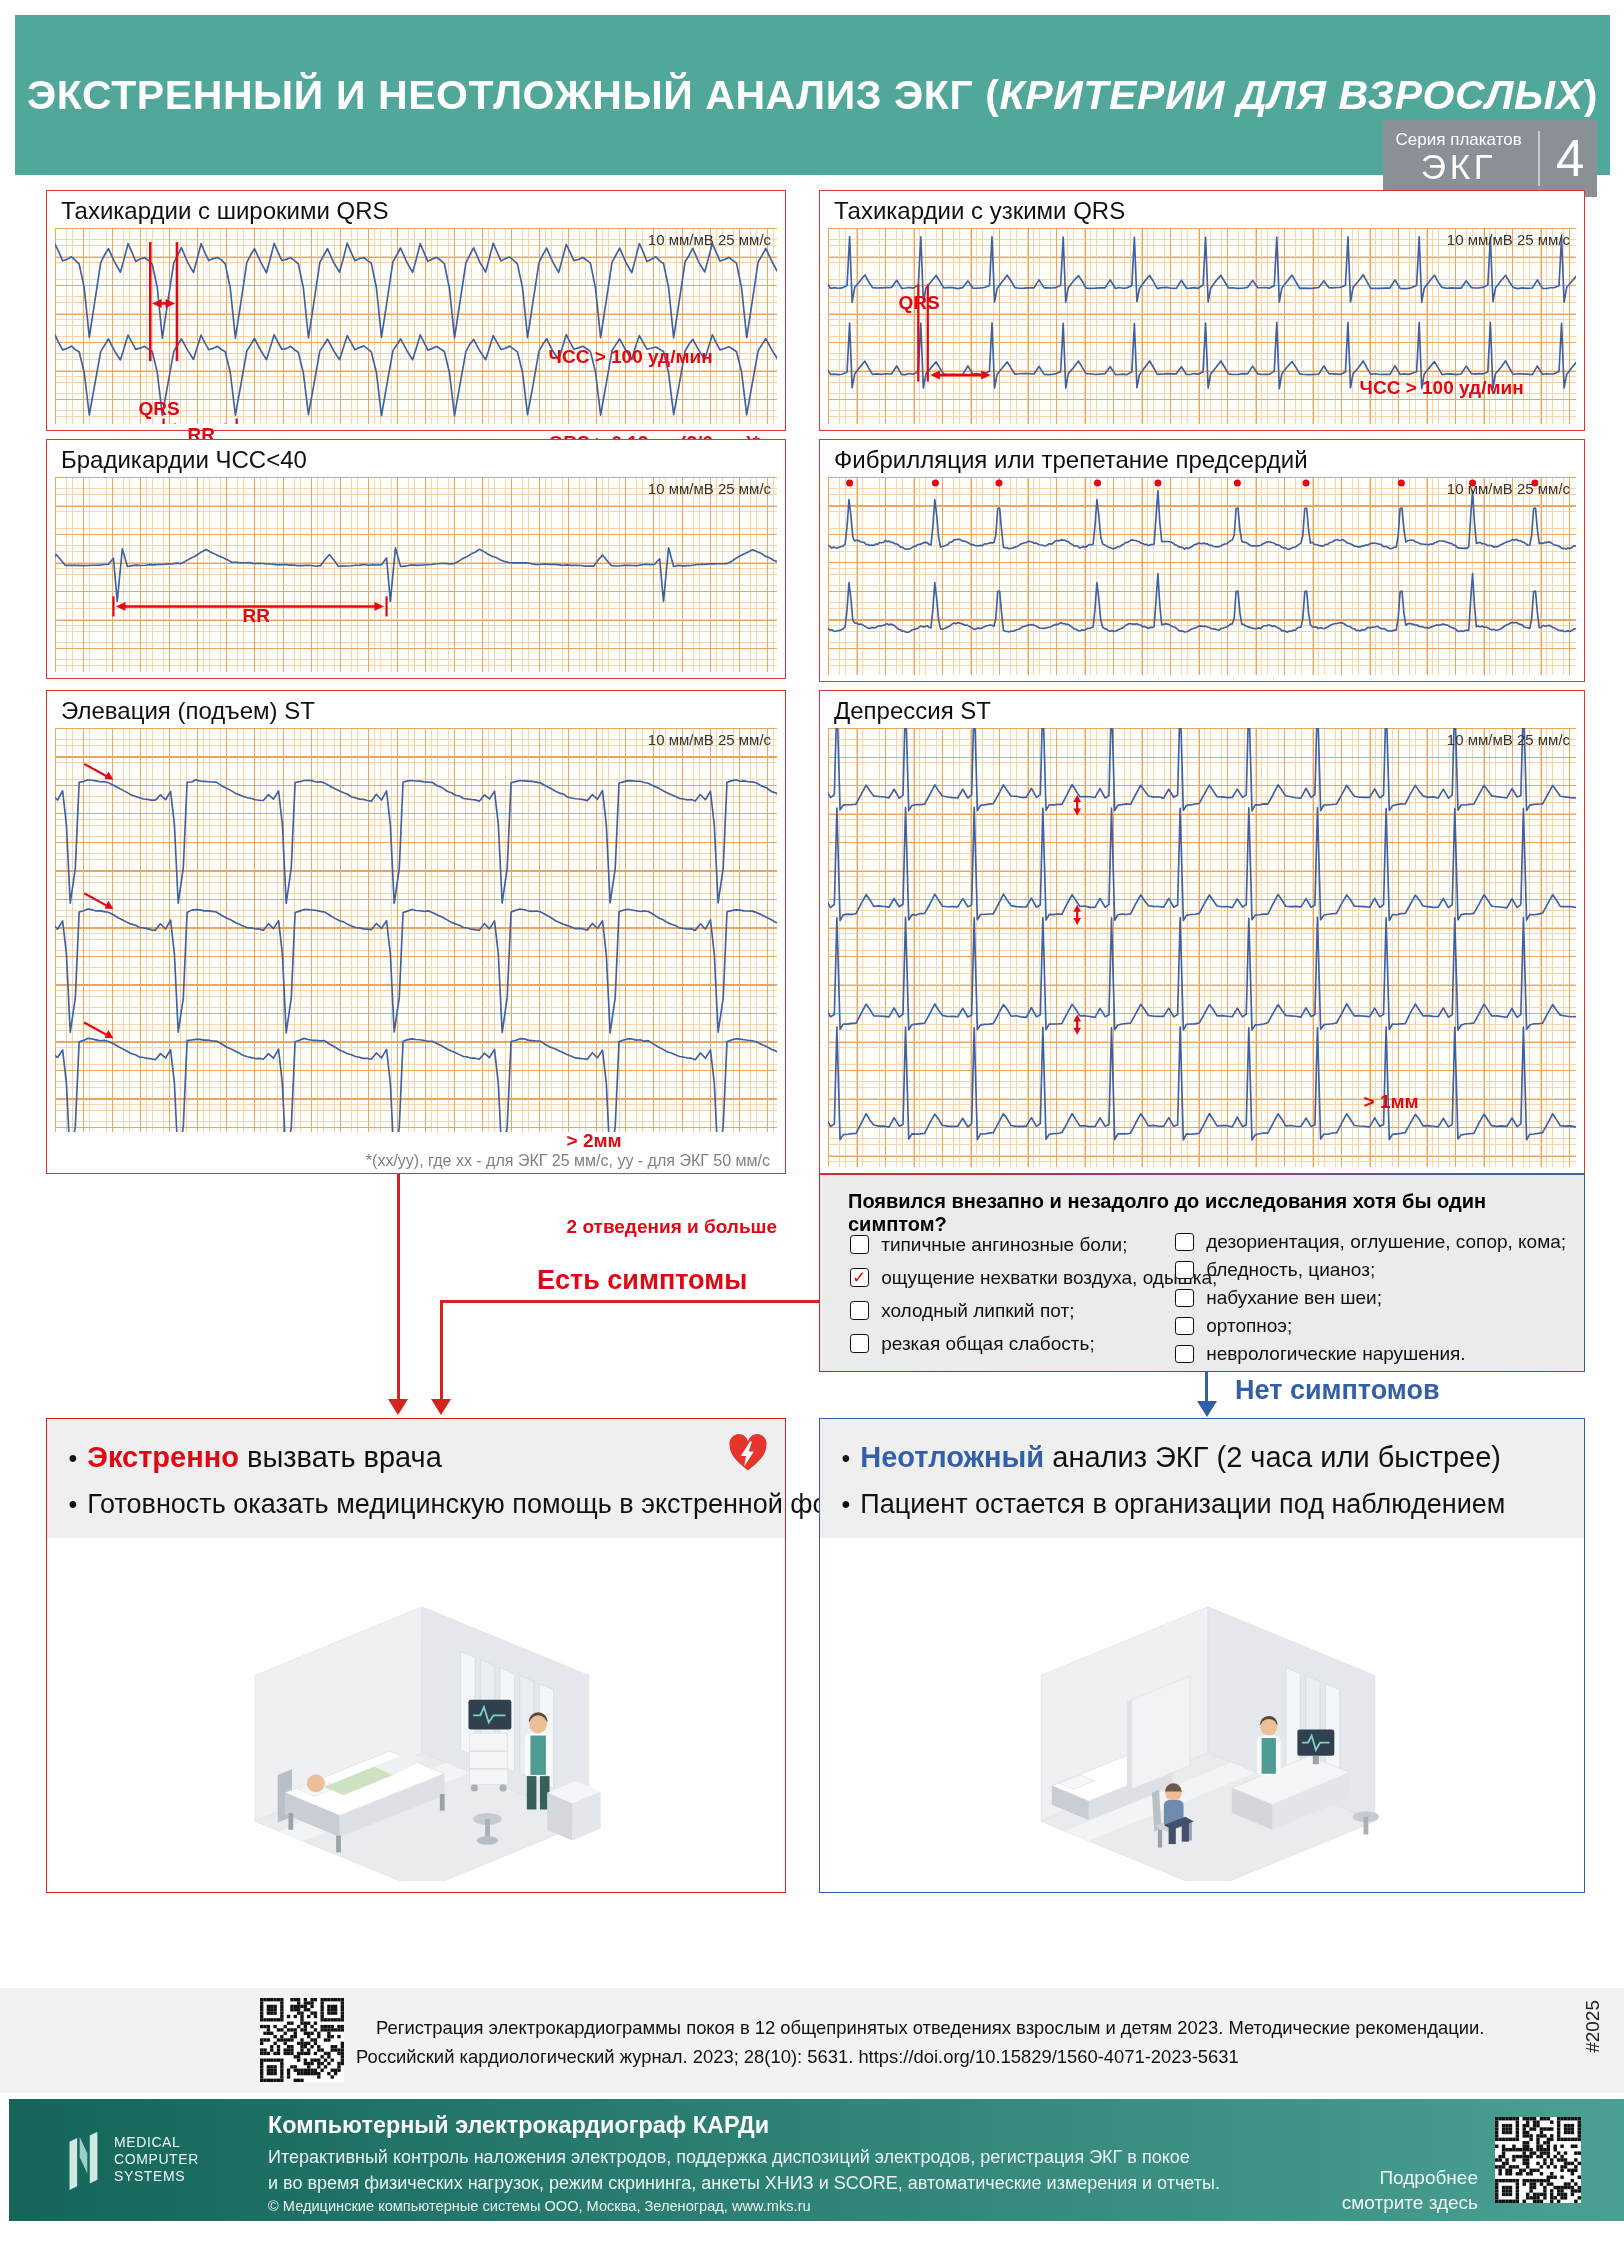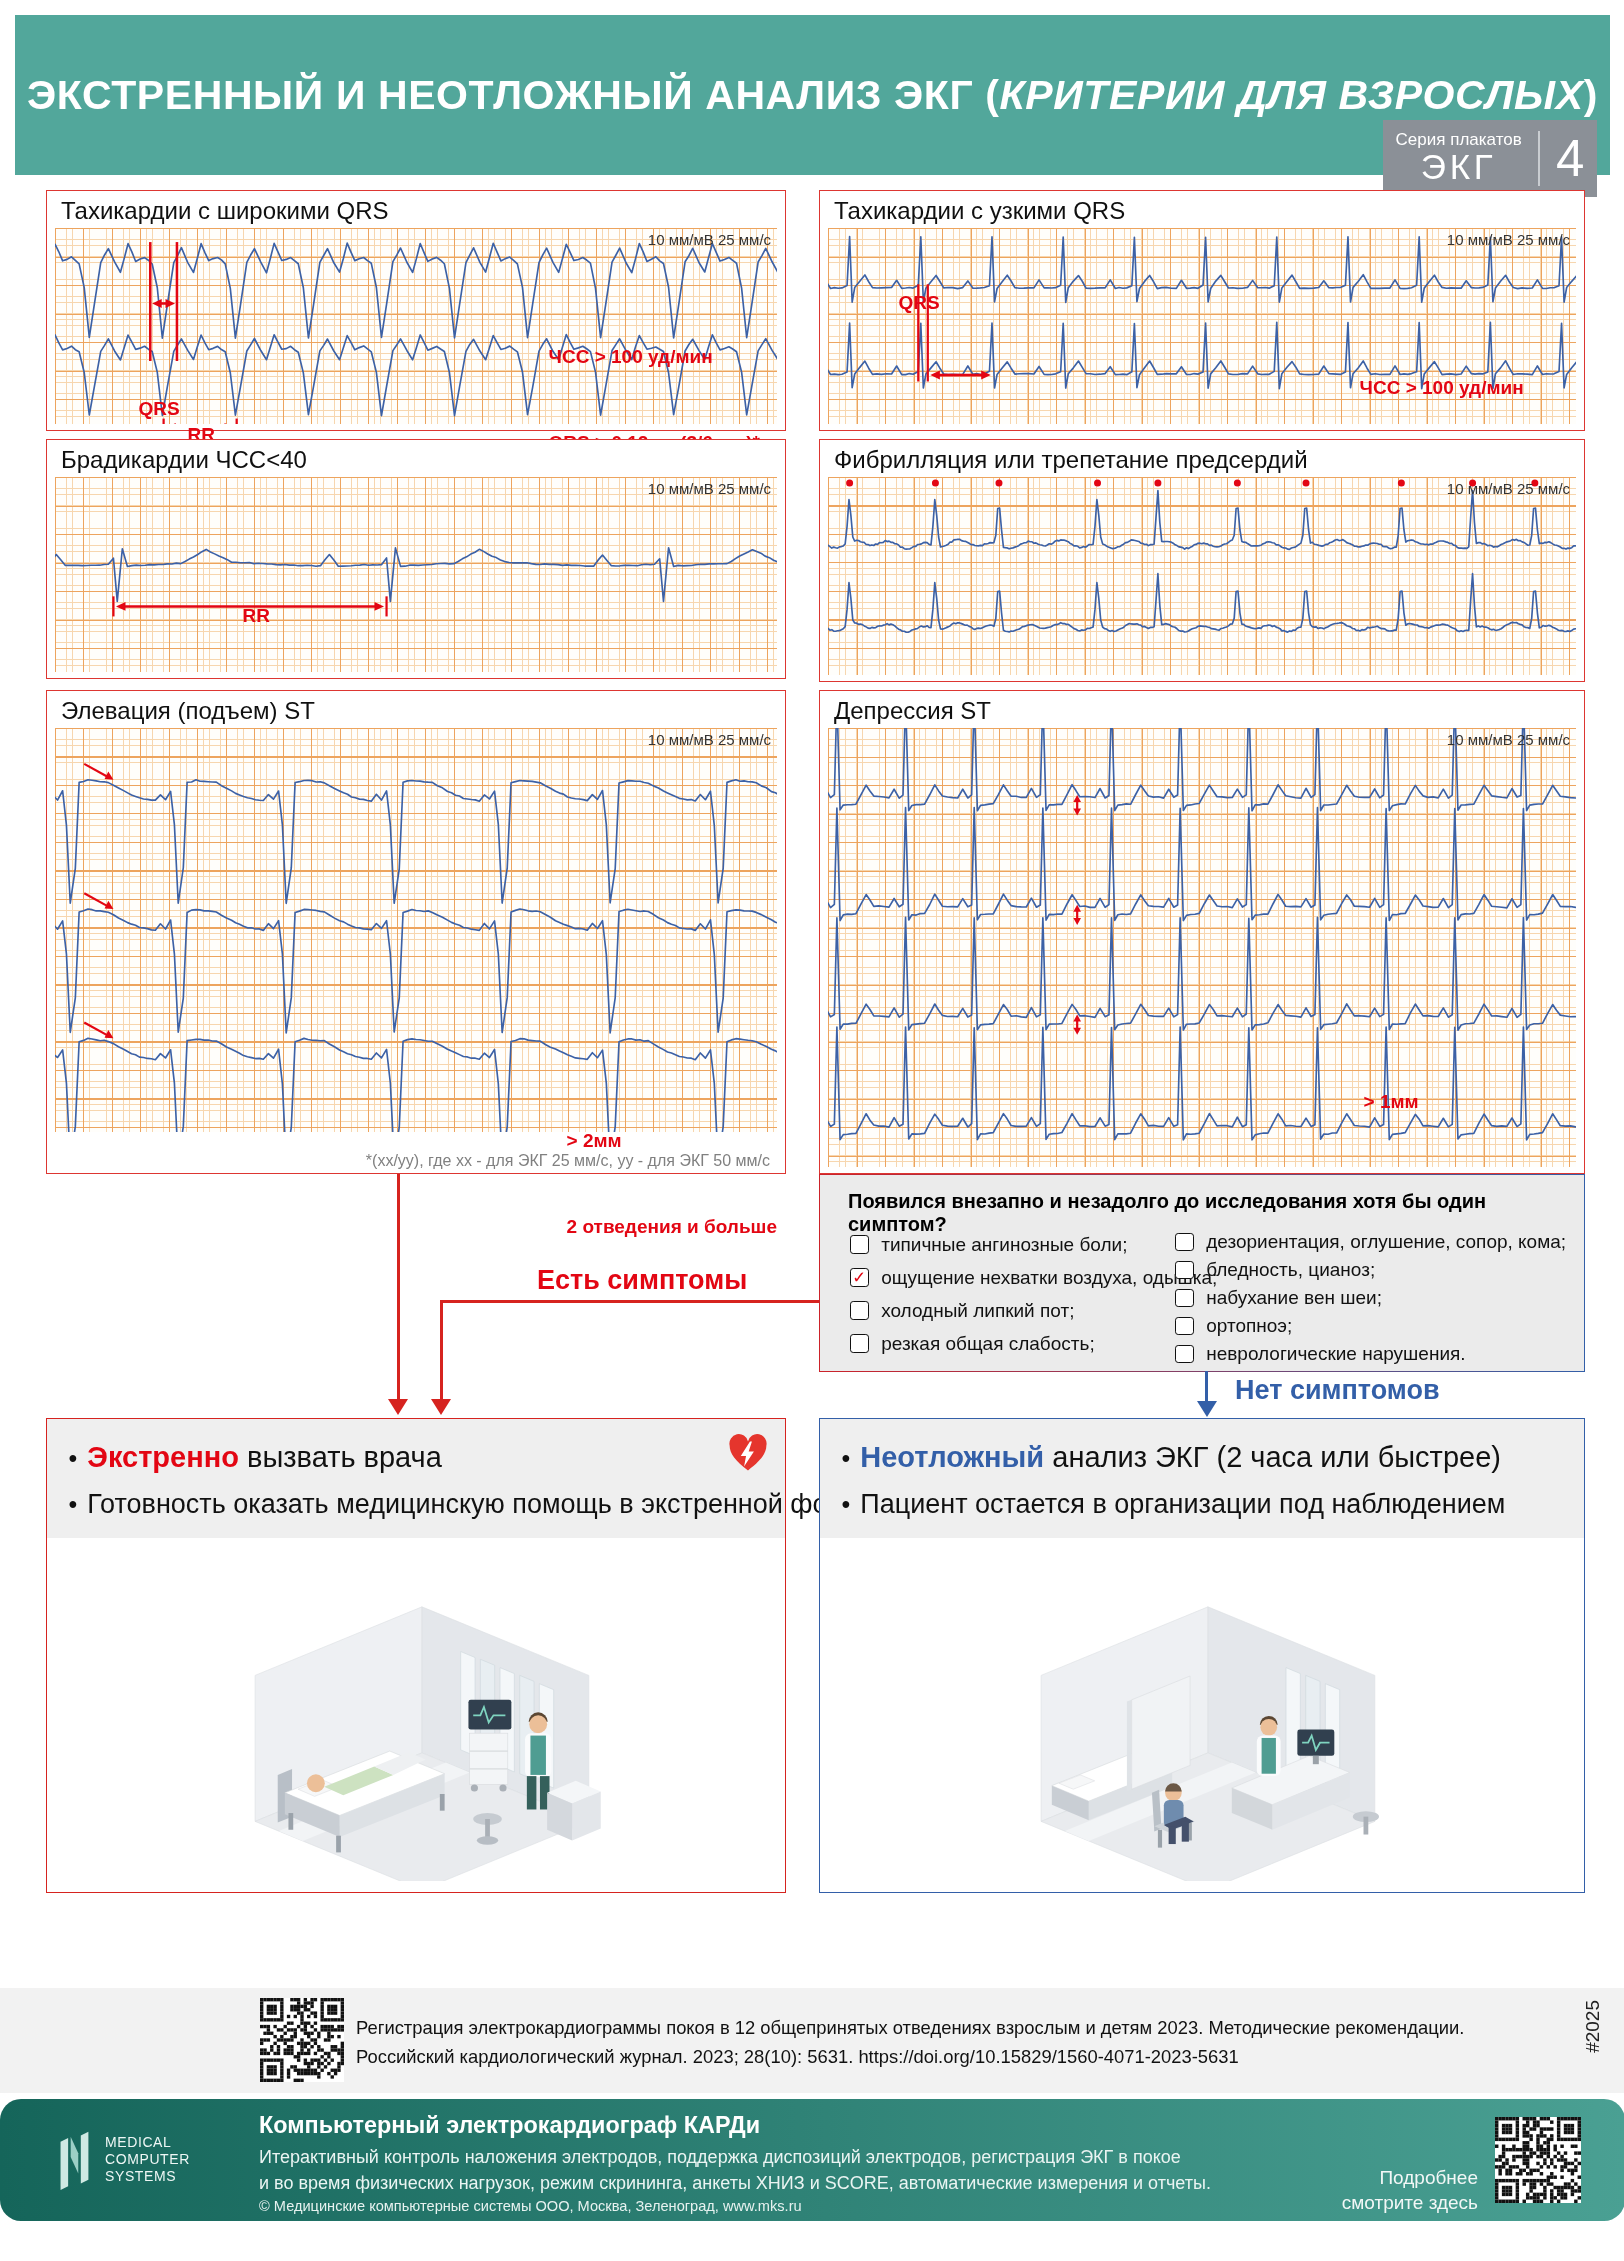--- a/index.html
+++ b/index.html
@@ -71,27 +71,27 @@
   .outcome-line .accent-blue{color:#335fa8;font-weight:bold;}
   .ol1{top:21.5px;}
   .ol2{top:70px;font-size:27px;}
   .heart-ic{position:absolute;right:16.5px;top:14px;width:42px;height:42px;}
   .room{position:absolute;left:50%;bottom:11.4px;transform:translateX(-50%);width:463px;height:298px;}
 
   
   .ref-band{position:absolute;left:0;right:0;top:1988px;height:105px;background:#f2f2f2;}
   .ref-qr{position:absolute;left:260px;top:1998px;}
   .ref-text{position:absolute;left:356px;font-size:18.4px;color:#111;white-space:nowrap;}
-  .rt1{top:2017px;} .rt2{top:2046px;}
+  .rt1{top:2017px;margin-left:20px;} .rt2{top:2046px;}
   .year-tag{position:absolute;right:21.5px;top:2000px;writing-mode:vertical-rl;transform:rotate(180deg);
             font-size:19px;color:#222;}
 
   
-  .brand-band{position:absolute;left:0;right:0;top:2099px;height:122px;
-              background:linear-gradient(90deg,#15655a,#4aa093);color:#fff;border-radius:21px;}
+  .brand-band{position:absolute;left:9px;right:0;top:2099px;height:122px;
+              background:linear-gradient(90deg,#15655a,#4aa093);color:#fff;}
   .logo-ic{position:absolute;left:58px;top:25px;width:38px;height:66px;}
   .logo-text{position:absolute;left:105px;top:35px;font-size:14px;letter-spacing:0.6px;line-height:17px;color:#eef7f5;}
   .prod-title{position:absolute;left:259px;top:12.7px;font-size:23.4px;font-weight:bold;}
   .prod-desc{position:absolute;left:259px;font-size:18px;color:#eaf4f2;white-space:nowrap;}
   .pd1{top:48px;} .pd2{top:74px;}
   .copyright{position:absolute;left:259px;top:99px;font-size:14.6px;color:#e7f2f0;}
   .qr-hint{position:absolute;right:147px;top:66px;text-align:right;font-size:19px;line-height:25px;color:#f2f7f6;}
   .brand-qr{position:absolute;right:44px;top:18px;}
 </style>
 </head>

